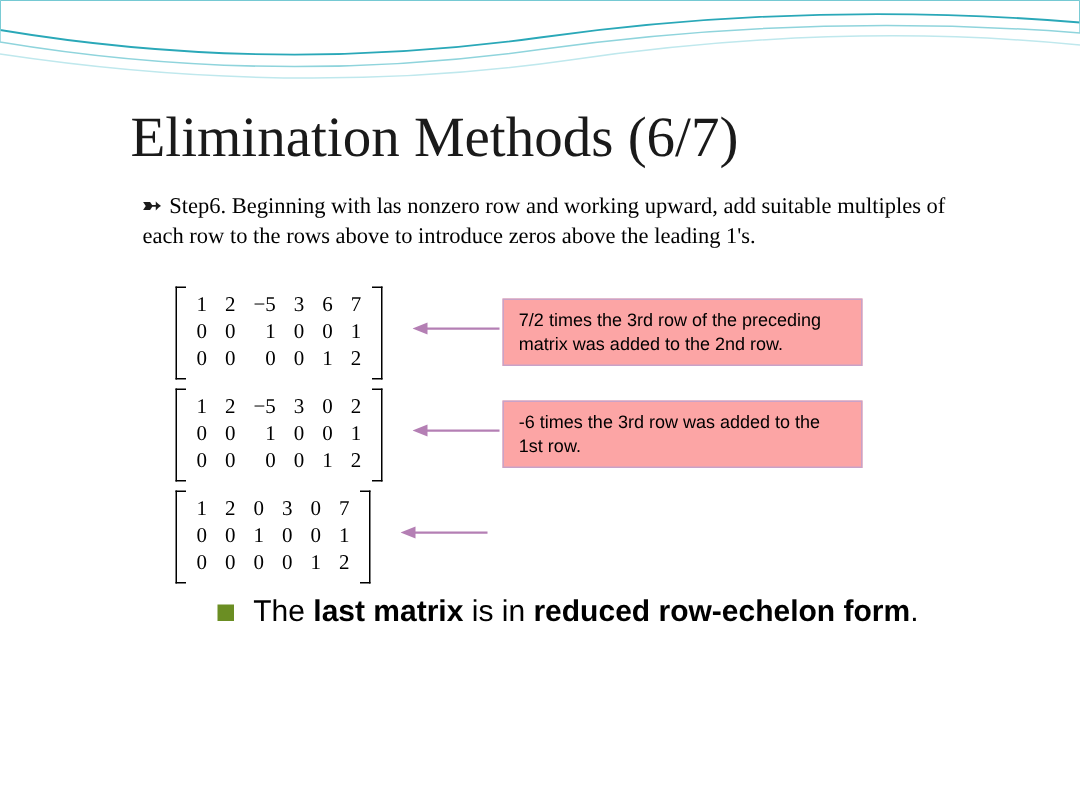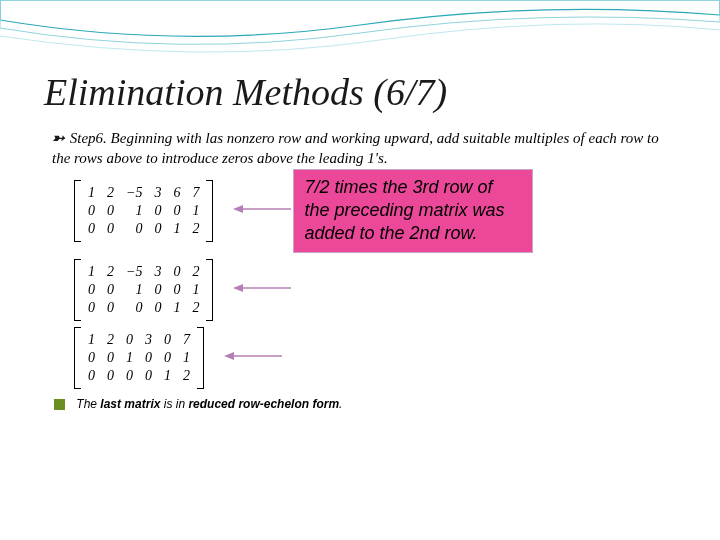--- a/index.html
+++ b/index.html
@@ -13,35 +13,34 @@
   }
   .wave-container {
     position: absolute;
     top: 0; left: 0;
     width: 720px; height: 80px;
     pointer-events: none;
   }
   .wave-container svg { width: 100%; height: 100%; }
   .slide {
     position: relative;
-    padding: 70px 60px 20px 44px;
-    font-style: italic;
+    padding: 70px 60px 20px 87px;
   }
   .title {
     font-size: 38px;
     color: #1a1a1a;
     margin-bottom: 14px;
     font-weight: normal;
   }
   .step-text {
     font-size: 15px;
     line-height: 1.35;
     color: #000;
     margin-left: 8px;
-    margin-bottom: 0;
+    margin-bottom: 22px;
   }
   .bullet-swirl {
     display: inline-block;
     width: 14px;
     color: #1a1a1a;
     font-weight: bold;
   }
   .content-row {
     display: flex;
     align-items: center;
@@ -74,30 +73,31 @@
   }
   .arrow {
     width: 60px;
     flex-shrink: 0;
   }
   .arrow svg { width: 100%; height: 20px; }
   .callout {
     border: 1px solid #c8a2c8;
     padding: 6px 10px;
     font-family: Arial, sans-serif;
-    font-size: 18px;
+    font-size: 12px;
     line-height: 1.3;
     max-width: 240px;
-    background: #ec4899;
+    background: #fca5a5;
   }
   .final-line {
     font-family: Arial, sans-serif;
-    font-size: 12px;
+    font-size: 20px;
     margin-top: 8px;
     margin-left: 10px;
+    text-align: center;
   }
   .final-line .sq {
     display: inline-block;
     width: 11px; height: 11px;
     background: #6b8e23;
     margin-right: 8px;
     vertical-align: middle;
   }
   .final-line b { font-weight: bold; }
 </style>
@@ -192,20 +192,21 @@
             </tr>
       </tbody>
         </table>
     </div>
     <div class="arrow">
       <svg viewBox="0 0 60 20">
           <line x1="58" y1="10" x2="6" y2="10" stroke="#b47fb4" stroke-width="1.5"></line>
           <polygon points="0,10 10,6 10,14" fill="#b47fb4"></polygon>
         </svg>
     </div>
+    <div class="callout">-6 times the 3rd row was added to the 1st row.</div>
   </div>
 
   <div class="content-row">
     <div class="matrix">
       <table>
         <tbody>
             <tr>
               <td>1</td>
               <td>2</td>
               <td>0</td>

